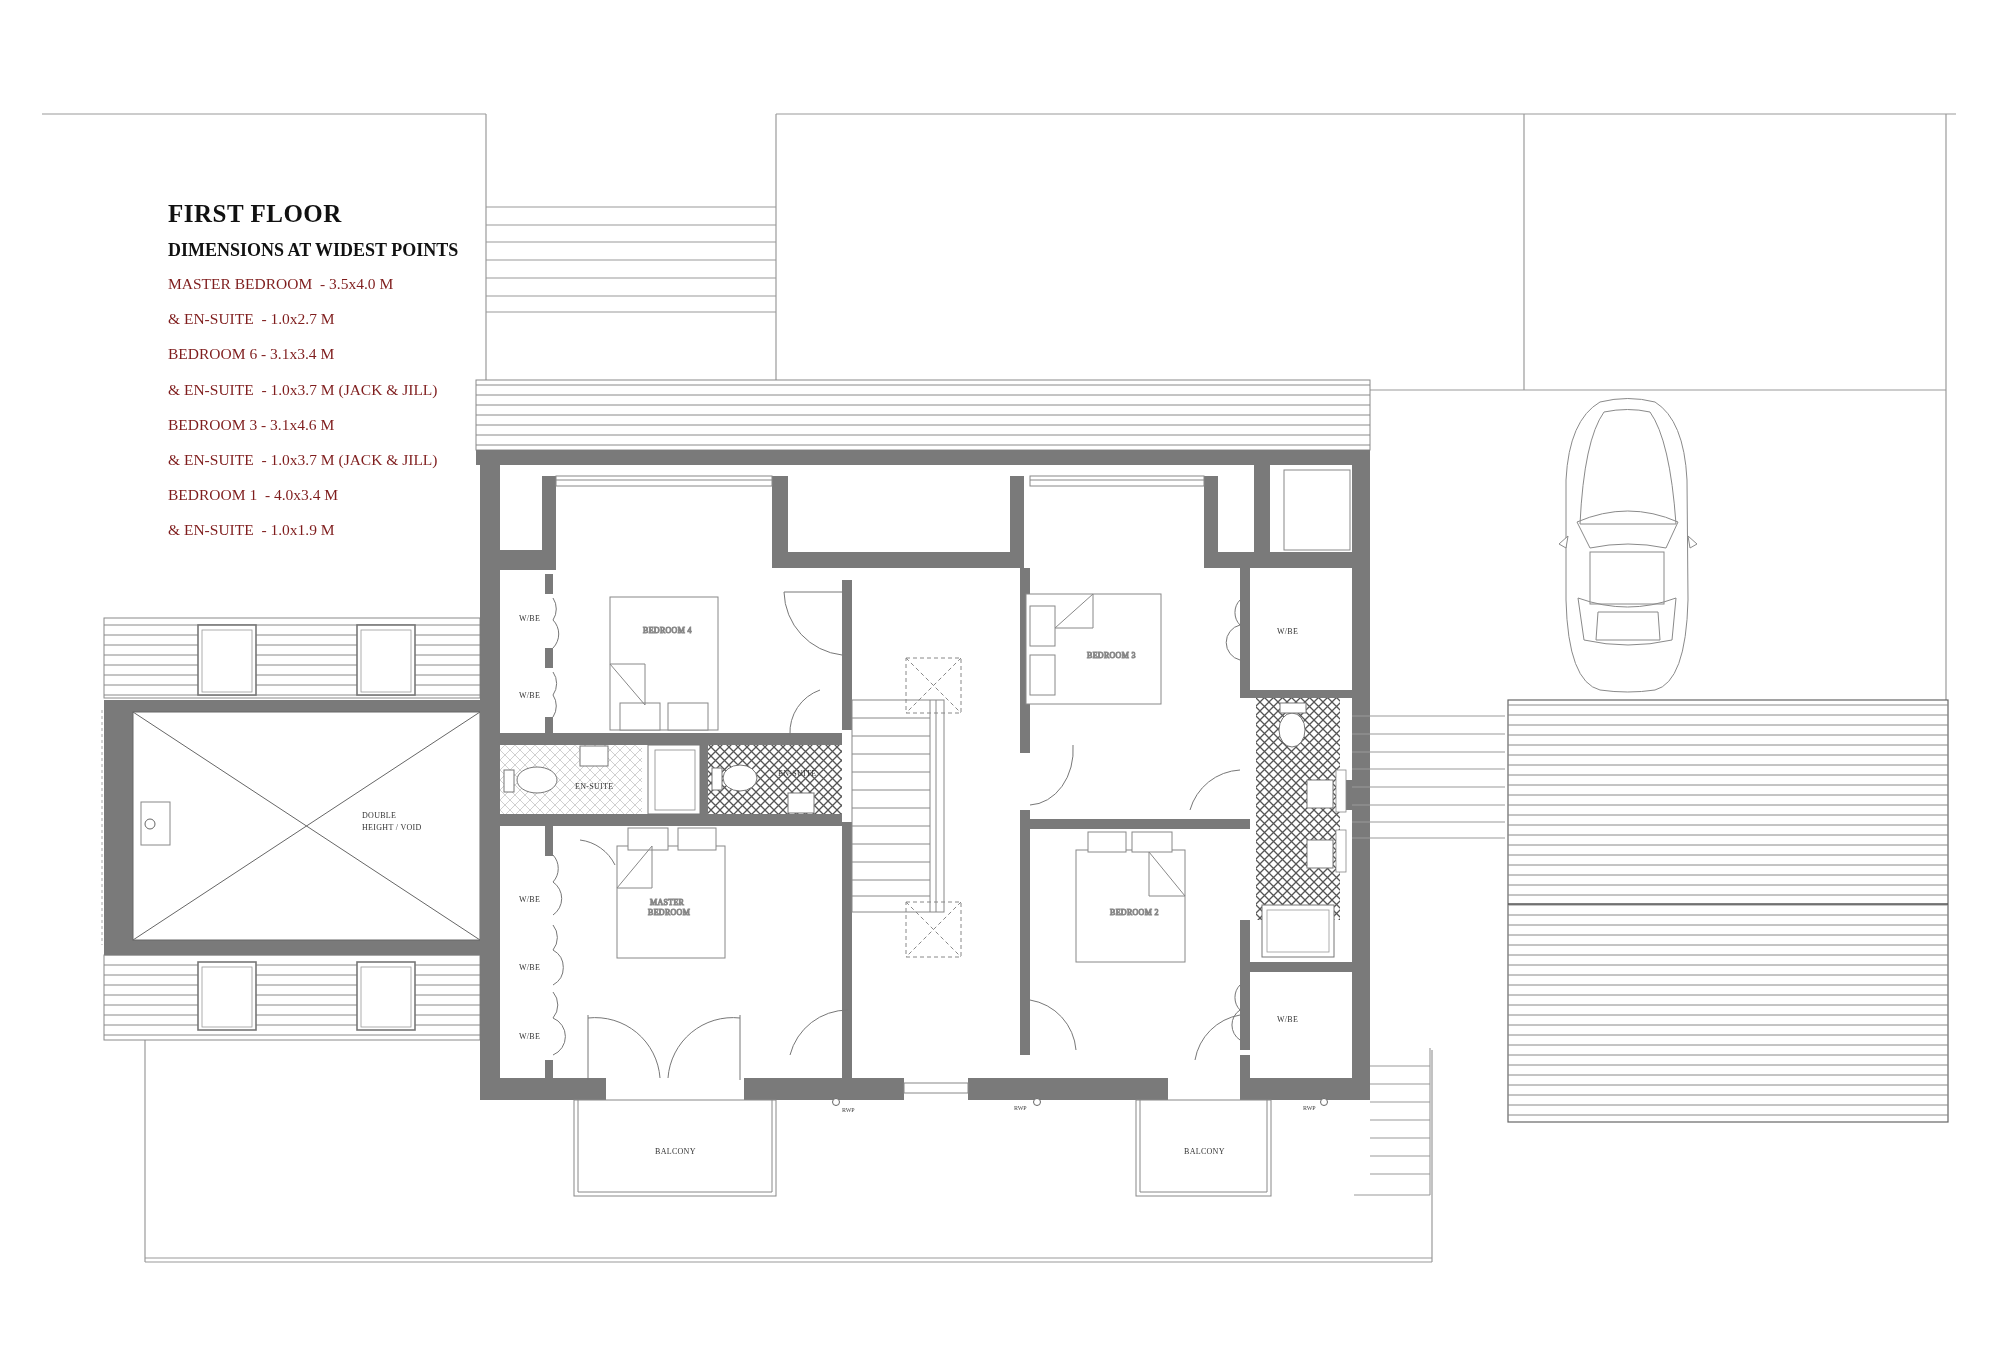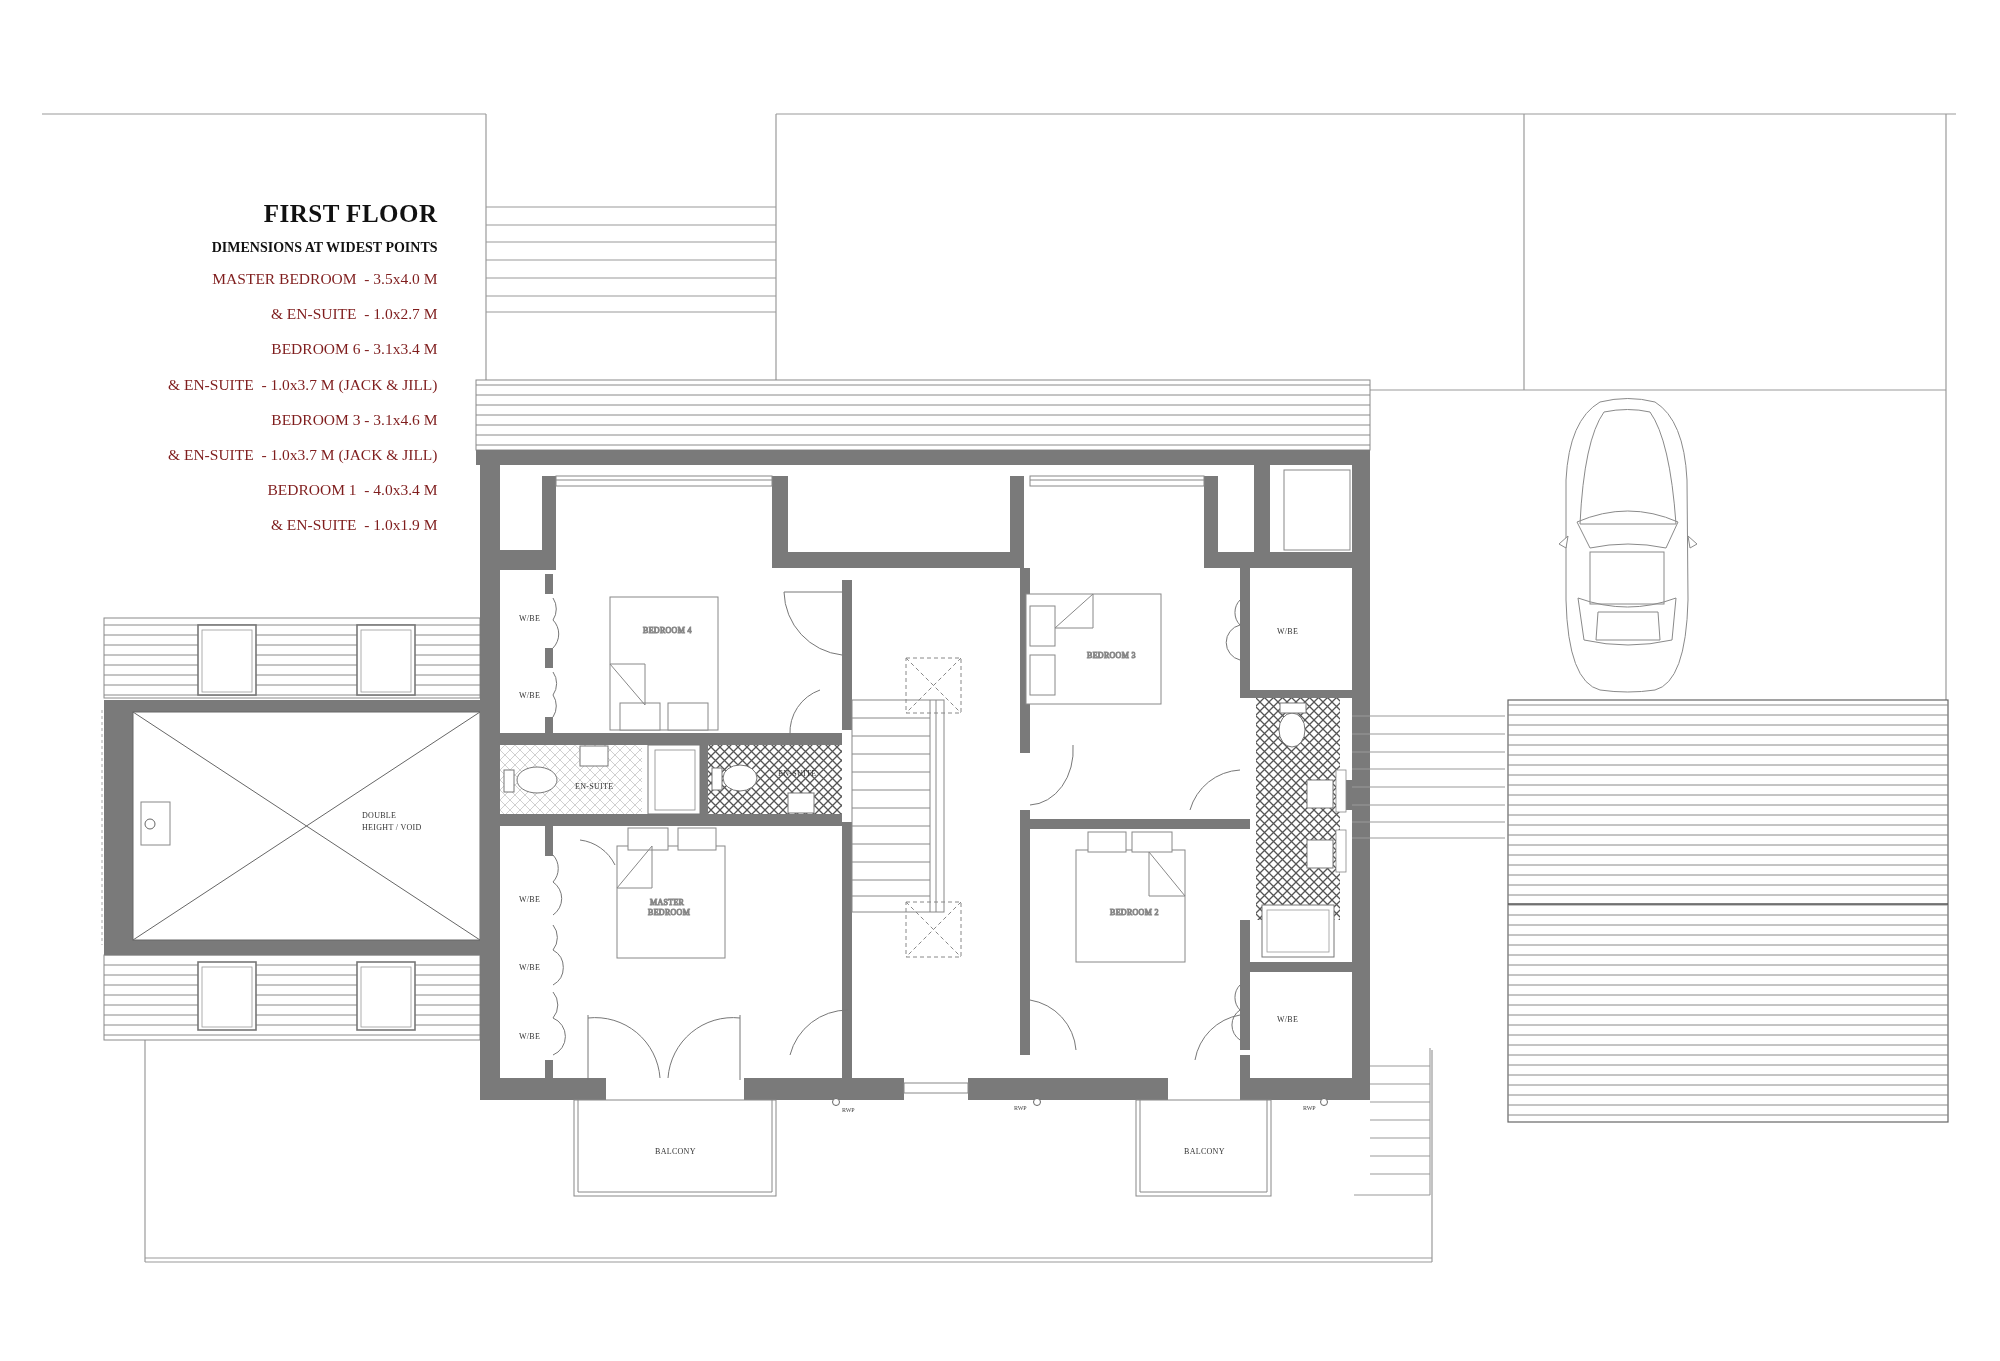--- a/index.html
+++ b/index.html
@@ -1,20 +1,20 @@
 <!DOCTYPE html>
 <html><head>
 <meta charset="utf-8">
 <style>
   html, body { margin:0; padding:0; background:#ffffff; }
   body { width:2000px; height:1361px; position:relative; overflow:hidden; font-family:"Liberation Serif", "DejaVu Serif", serif; color:#111; }
   #plan { position:absolute; left:0; top:0; width:2000px; height:1361px; }
-  .legend { position:absolute; left:168px; top:200px;text-align:right; }
+  .legend { position:absolute; left:168px; top:200px; }
   .legend .title { font-size:25px; font-weight:bold; letter-spacing:0.5px; margin:0 0 12px 0; }
-  .legend .subtitle { font-size:14px; font-weight:bold; margin:0 0 14px 0; }
+  .legend .subtitle { font-size:18px; font-weight:bold; margin:0 0 14px 0; }
   .legend .line { font-size:15.5px; margin:0 0 17.2px 0; color:#7f1d1d; white-space:pre; }
   .lbl { font-family:"Liberation Serif", "DejaVu Serif", serif; font-size:8px; fill:#333; letter-spacing:0.3px; }
   .lbl-sm { font-family:"Liberation Serif", "DejaVu Serif", serif; font-size:6px; fill:#444; }
 </style>
 </head>
 <body>
 
 <div class="legend">
   <div class="title">FIRST FLOOR</div>
   <div class="subtitle">DIMENSIONS AT WIDEST POINTS</div>

